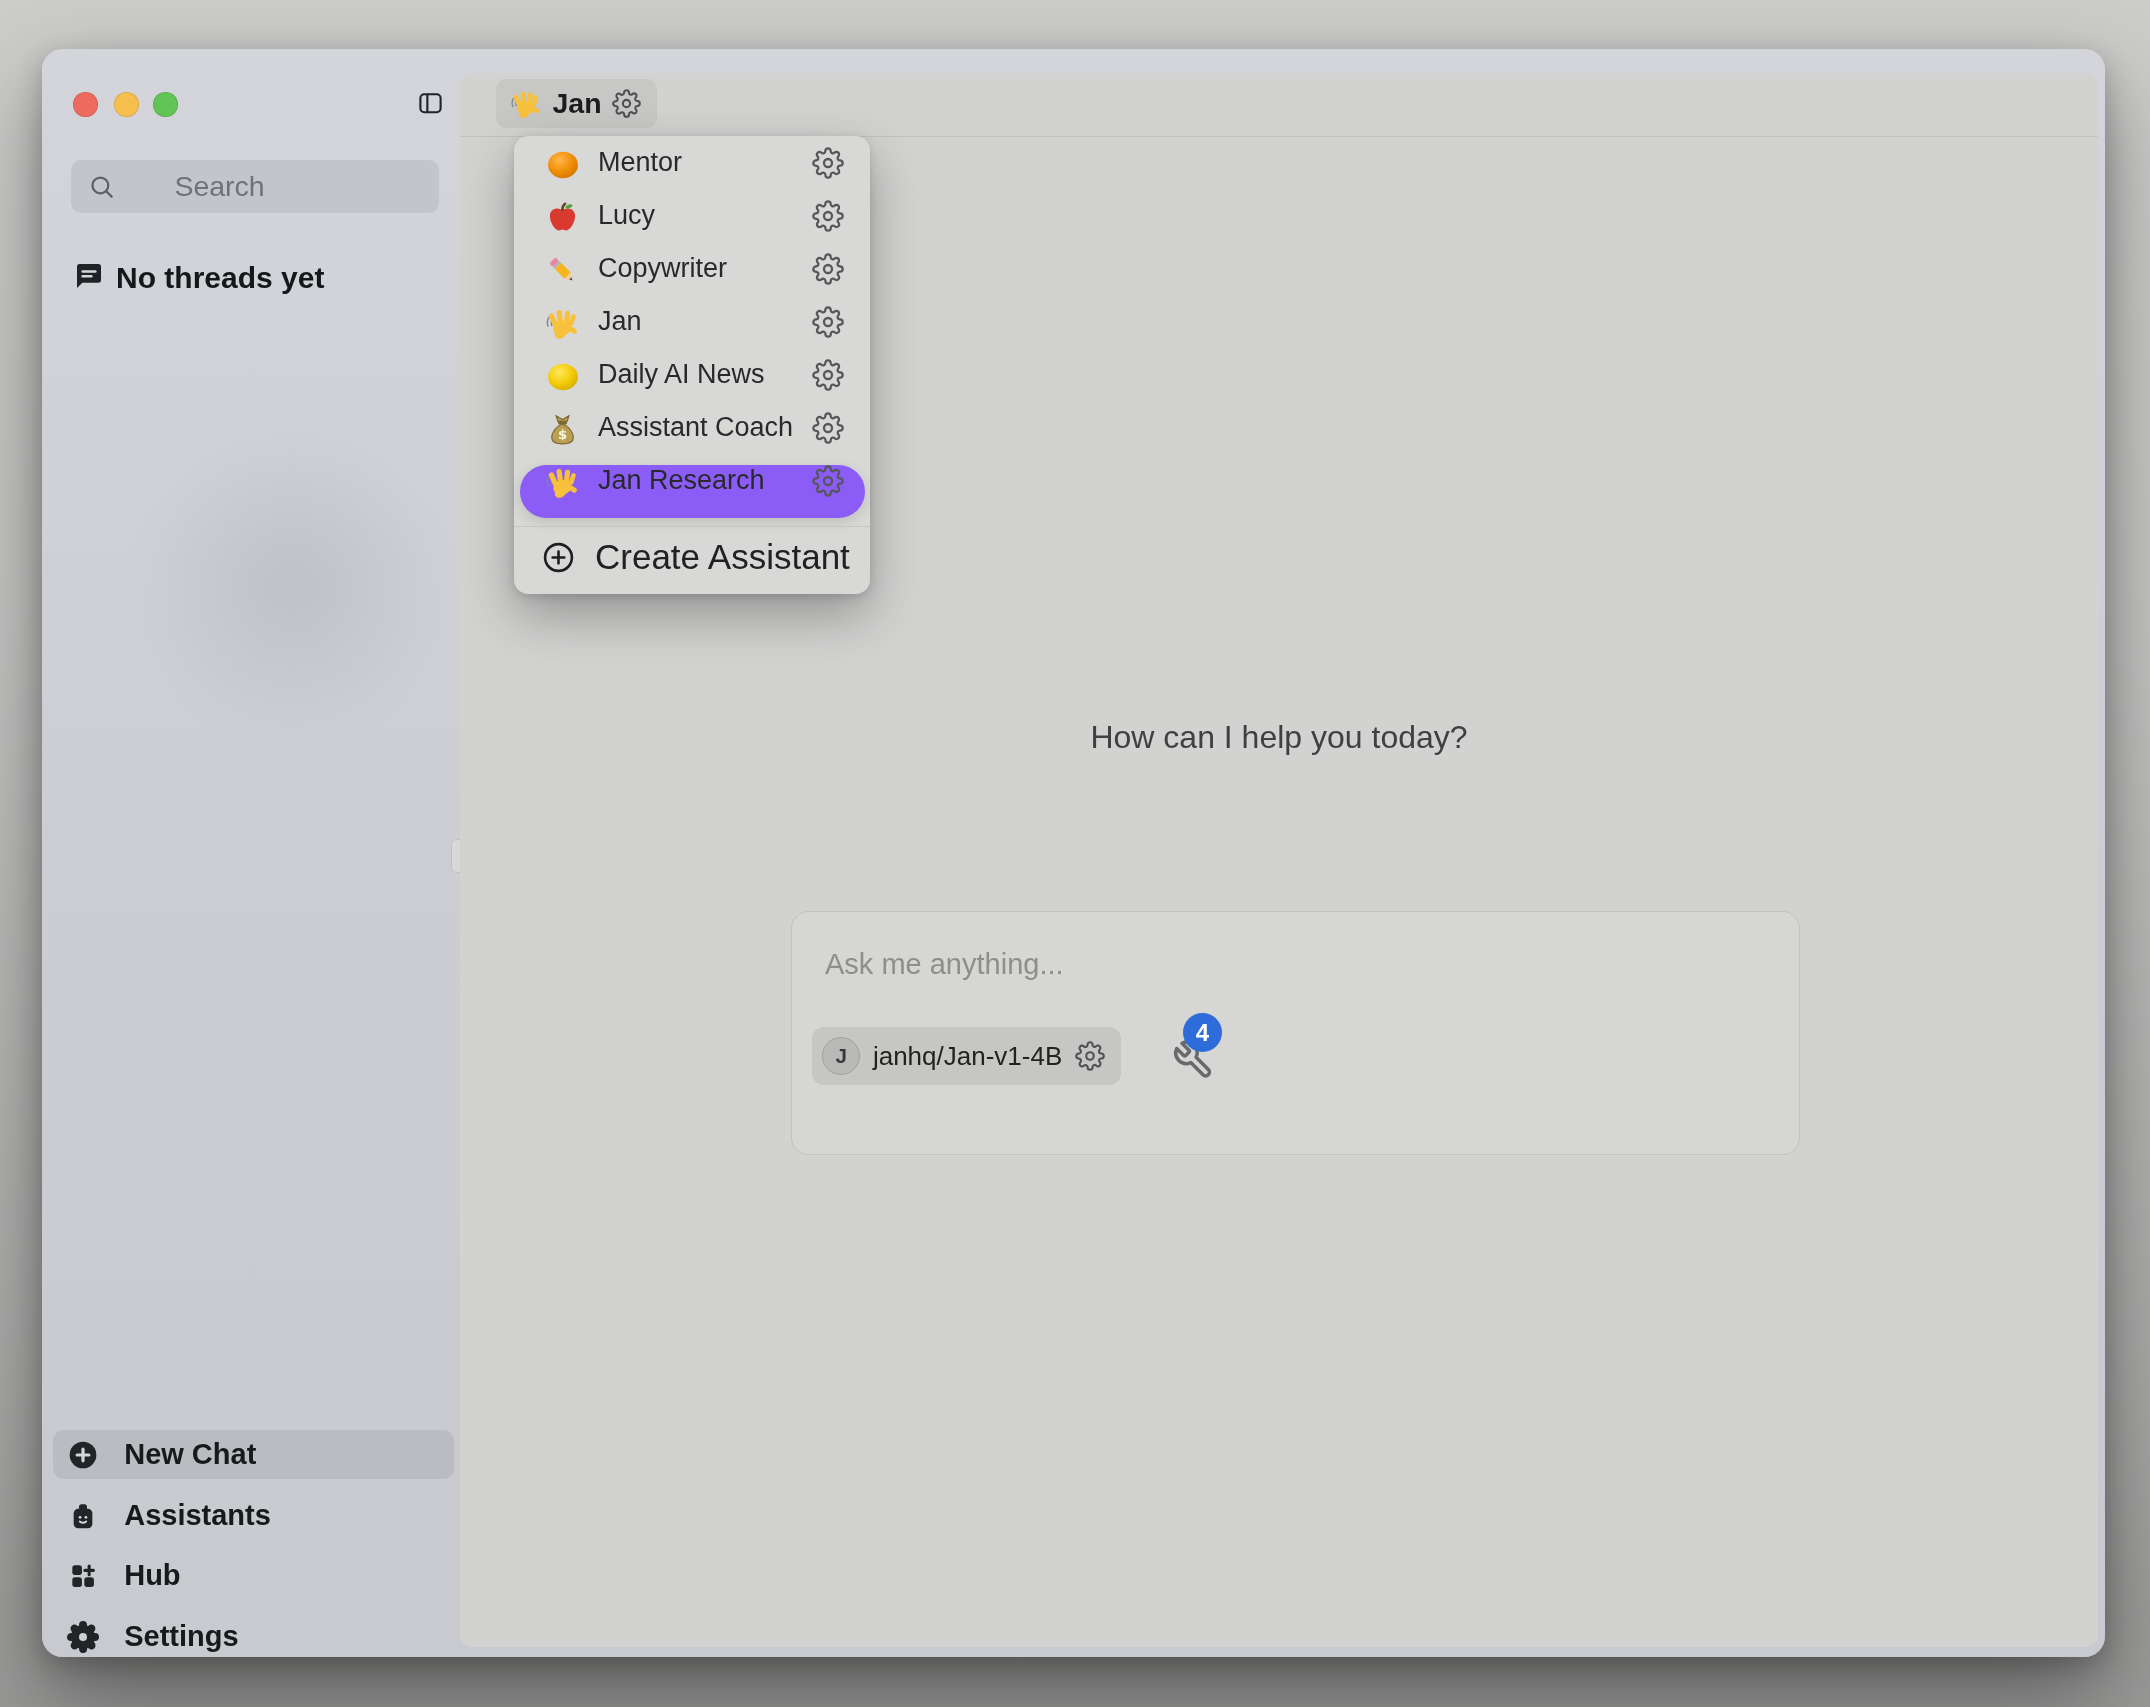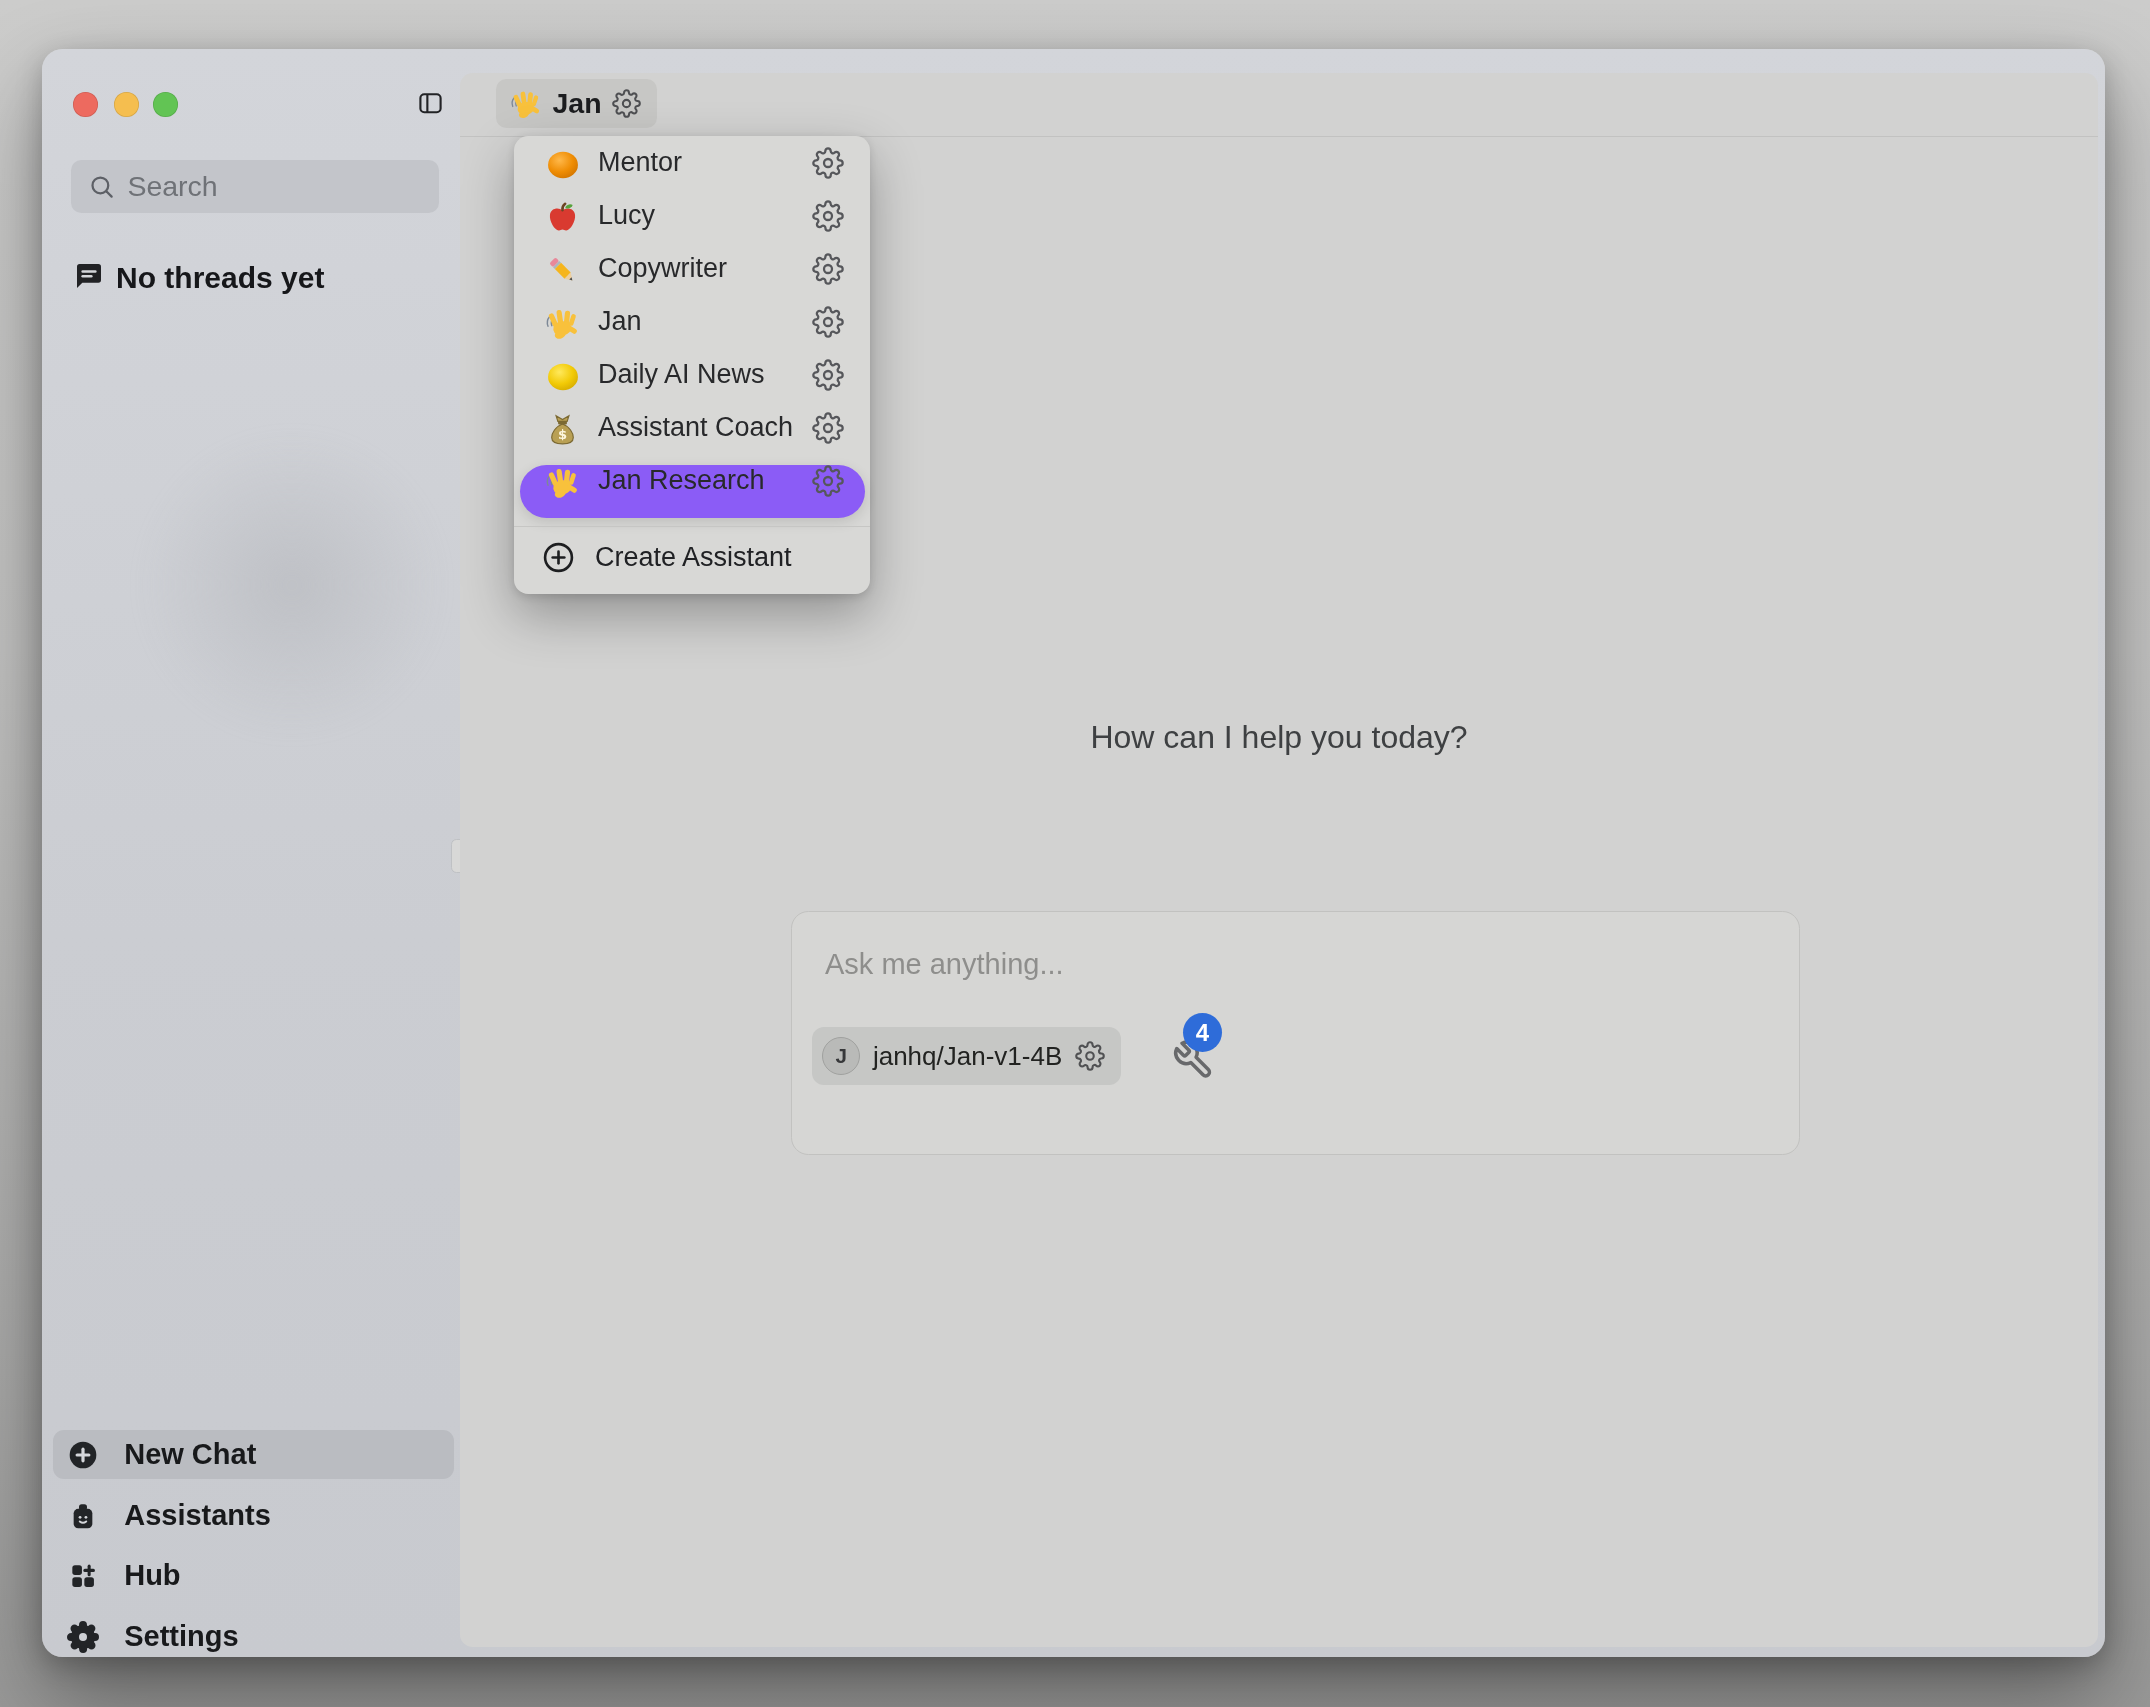--- a/index.html
+++ b/index.html
@@ -15,21 +15,21 @@
   
   .light{position:absolute;top:43px;width:24.5px;height:24.5px;border-radius:50%;box-shadow:inset 0 0 0 0.8px rgba(0,0,0,.12);}
   .light.red{left:31px;background:#ed6a5f;}
   .light.yellow{left:72px;background:#f5be4f;}
   .light.green{left:111px;background:#62c454;}
 
   .toggle-btn{position:absolute;left:375px;top:40px;width:27px;height:28.5px;color:#222326;}
 
   
   .search-box{position:absolute;left:29px;top:111px;width:368px;height:53px;border-radius:10.3px;
-    background:#c3c5ca;display:flex;align-items:center;}
+    background:#c3c5ca;display:flex;align-items:center;gap:47px;}
   .search-box .s-icon{width:27px;height:27px;margin-left:17.4px;color:#5d6066;flex:none;}
   .search-box .s-ph{margin-left:12px;font-size:28.5px;color:#6f7277;}
 
   .empty-icon{position:absolute;left:31px;top:211px;width:32px;height:32px;color:#212225;}
   .empty-title{position:absolute;left:74px;top:212px;font-size:30px;font-weight:700;color:#16171a;}
   .empty-desc{position:absolute;left:24px;top:255px;width:357px;font-size:26px;line-height:36px;color:#5d6065;}
 
   .blob{position:absolute;left:92px;top:378px;width:316px;height:316px;border-radius:50%;
     background:radial-gradient(circle at 50% 50%,rgba(178,180,185,.55),rgba(178,180,185,0) 68%);filter:blur(9.5px);}
 
@@ -54,21 +54,21 @@
   .menu{position:absolute;left:54px;top:63px;width:356px;height:458px;border-radius:14.2px;background:#d8d8d6;
     box-shadow:0 20.6px 51px rgba(0,0,0,.30),0 2.4px 8px rgba(0,0,0,.12);padding-top:11px;box-sizing:border-box;z-index:5;}
   .menu-item{height:53px;margin:0 5.5px;border-radius:27px;display:flex;align-items:flex-start;padding-left:25px;box-sizing:border-box;}
   .menu-item.active{background:#8b5cf6;box-shadow:0 4px 12.6px rgba(0,0,0,.12);}
   .menu-item .m-emoji{width:36px;height:35px;flex:none;display:flex;align-items:center;justify-content:center;}
   .menu-item .m-label{margin-left:17.4px;font-size:27px;color:#28292b;}
   .menu-item .m-gear{margin-left:auto;margin-right:20.6px;width:32px;height:32px;color:#56575b;flex:none;}
   .menu-sep{height:0.8px;background:#c6c6c4;margin:8px 0 4.7px 0;}
   .menu-create{height:52px;display:flex;align-items:center;padding-left:27px;}
   .menu-create .c-icon{width:35px;height:35px;color:#1d1e20;flex:none;}
-  .menu-create .c-label{margin-left:19px;font-size:27px;font-weight:500;color:#202124;}
+  .menu-create .c-label{margin-left:19px;font-size:35px;font-weight:500;color:#202124;}
 
   
   .greeting{position:absolute;left:0;right:0;top:605px;text-align:center;}
   .g-title{font-family:"Liberation Serif","DejaVu Serif",serif;font-size:73px;line-height:92px;
     letter-spacing:-0.8px;color:#1a1a1a;font-weight:500;}
   .g-sub{margin-top:41px;font-size:32px;color:#3e4042;}
 
   
   .composer{position:absolute;left:331px;top:838px;width:1009px;height:244px;border-radius:17.4px;
     background:#d6d6d4;border:1.6px solid #c2c2c0;box-sizing:border-box;}

